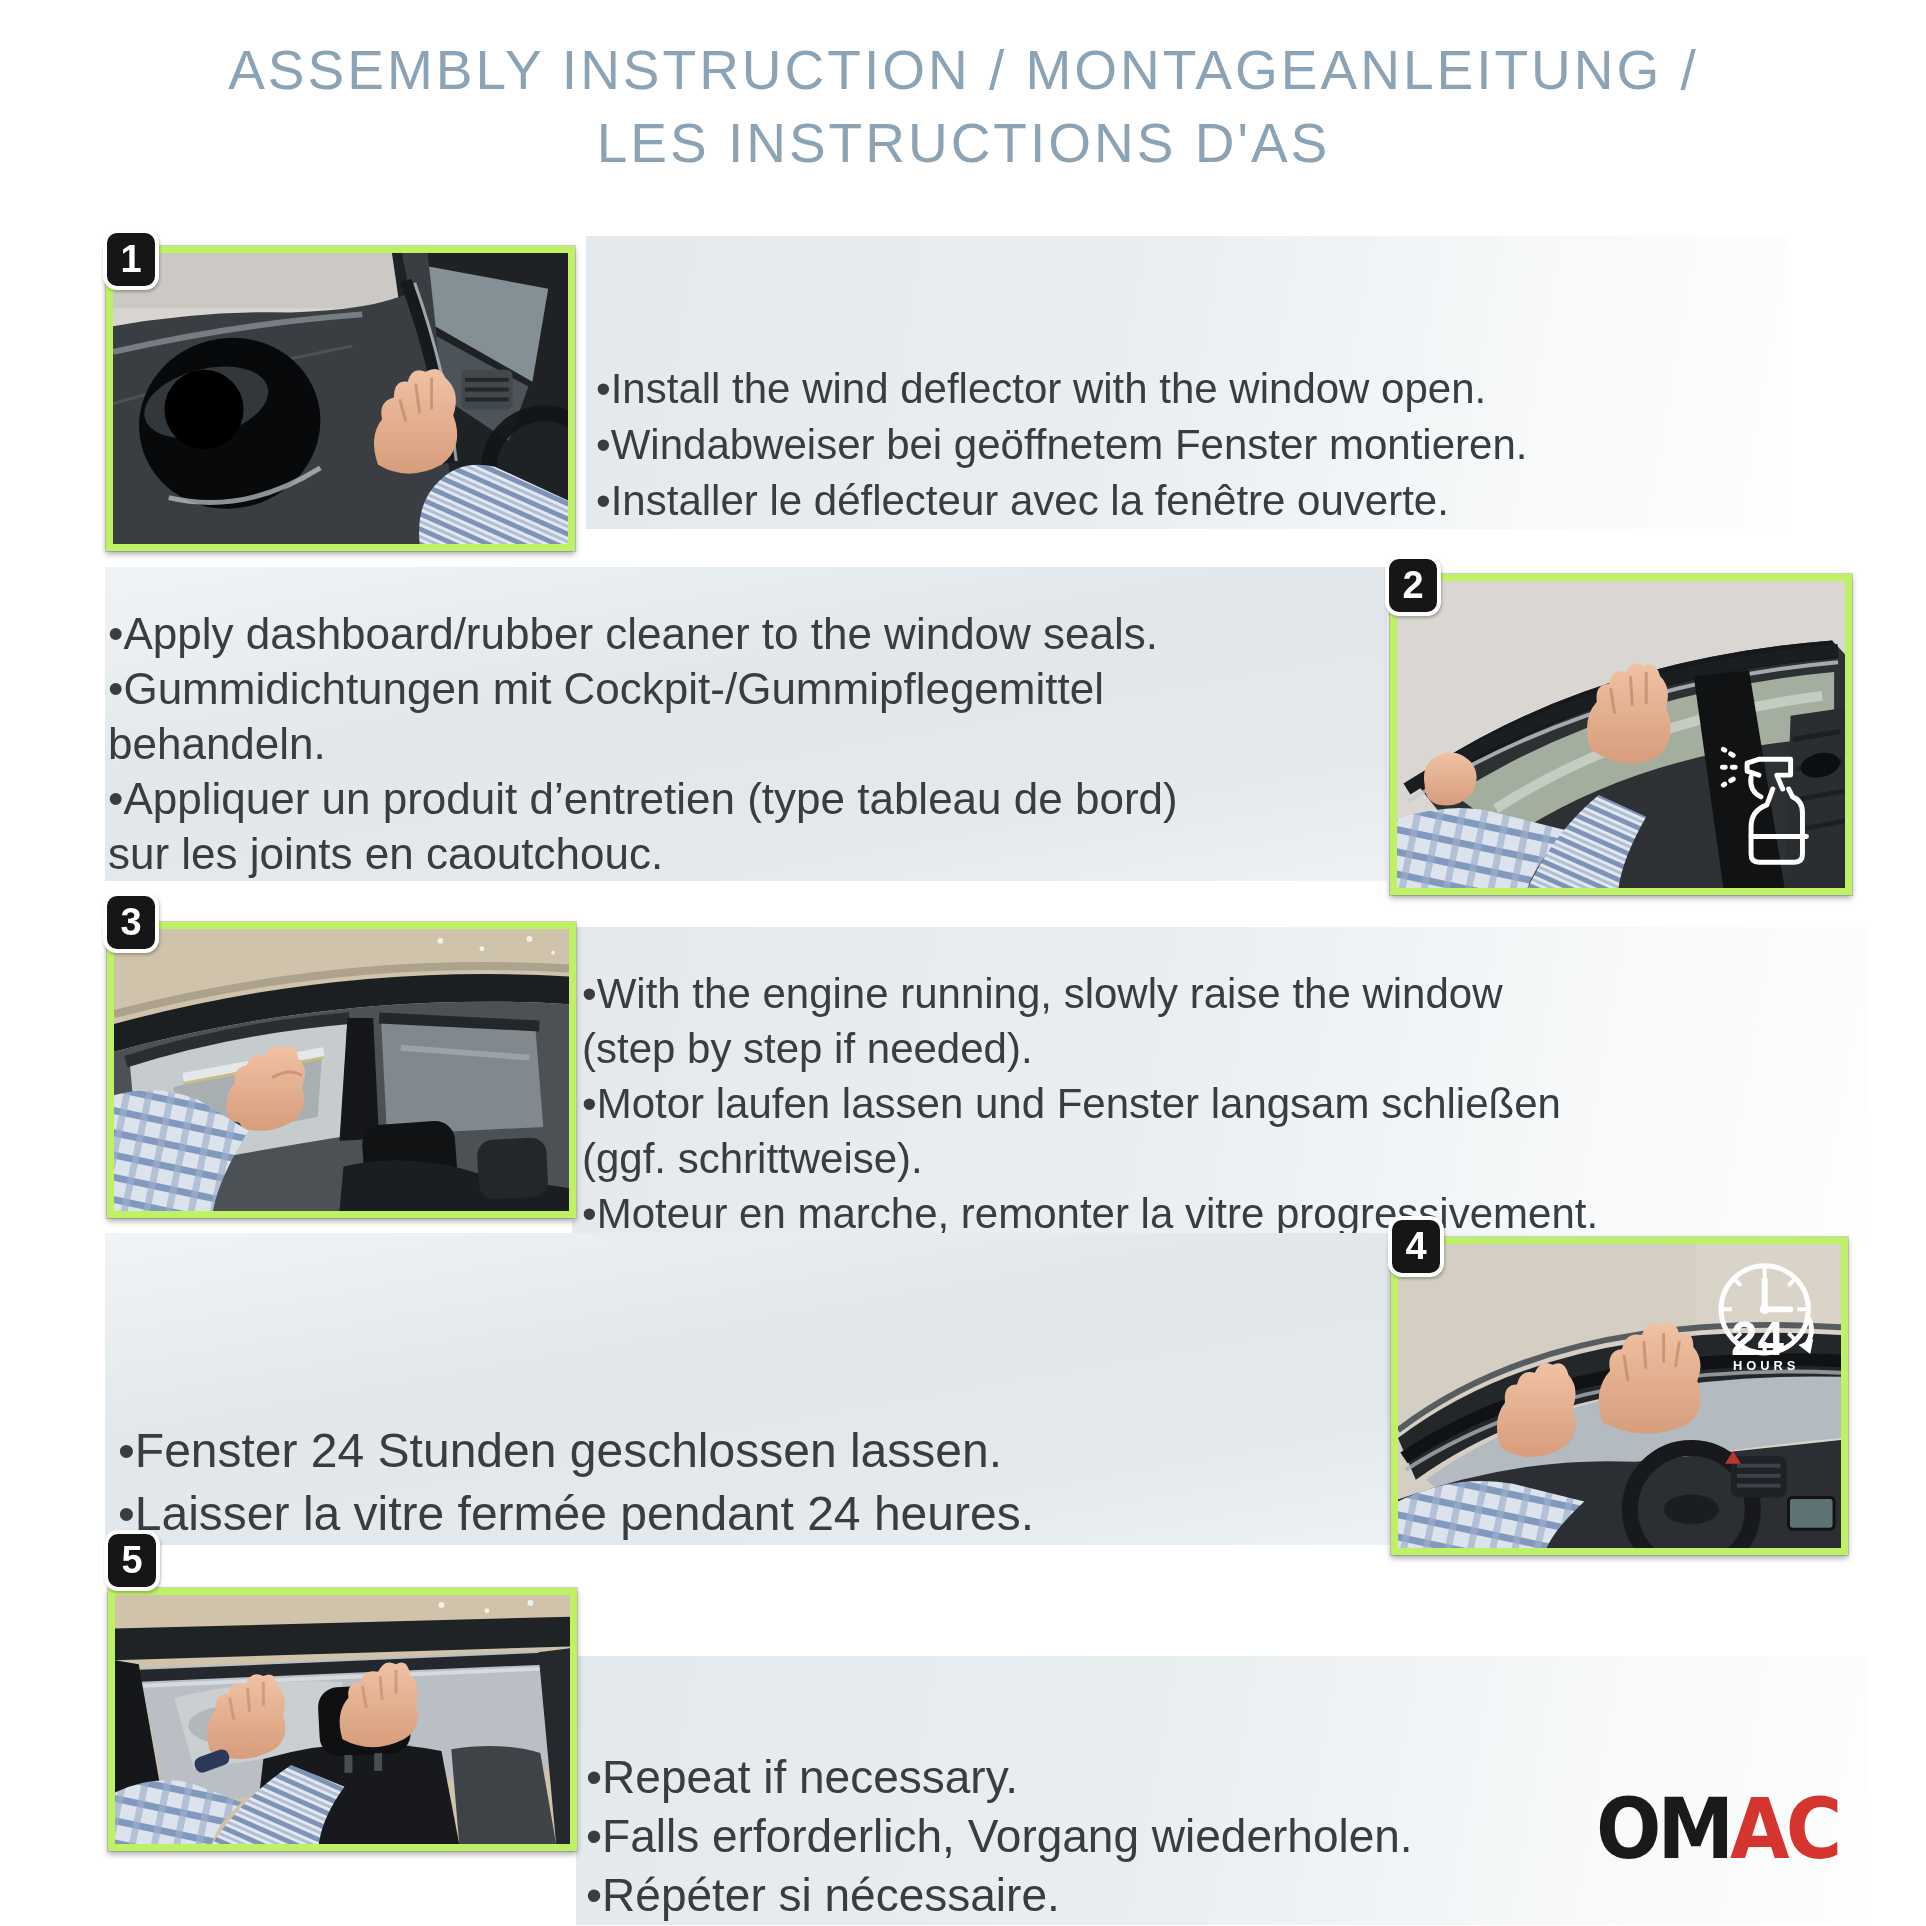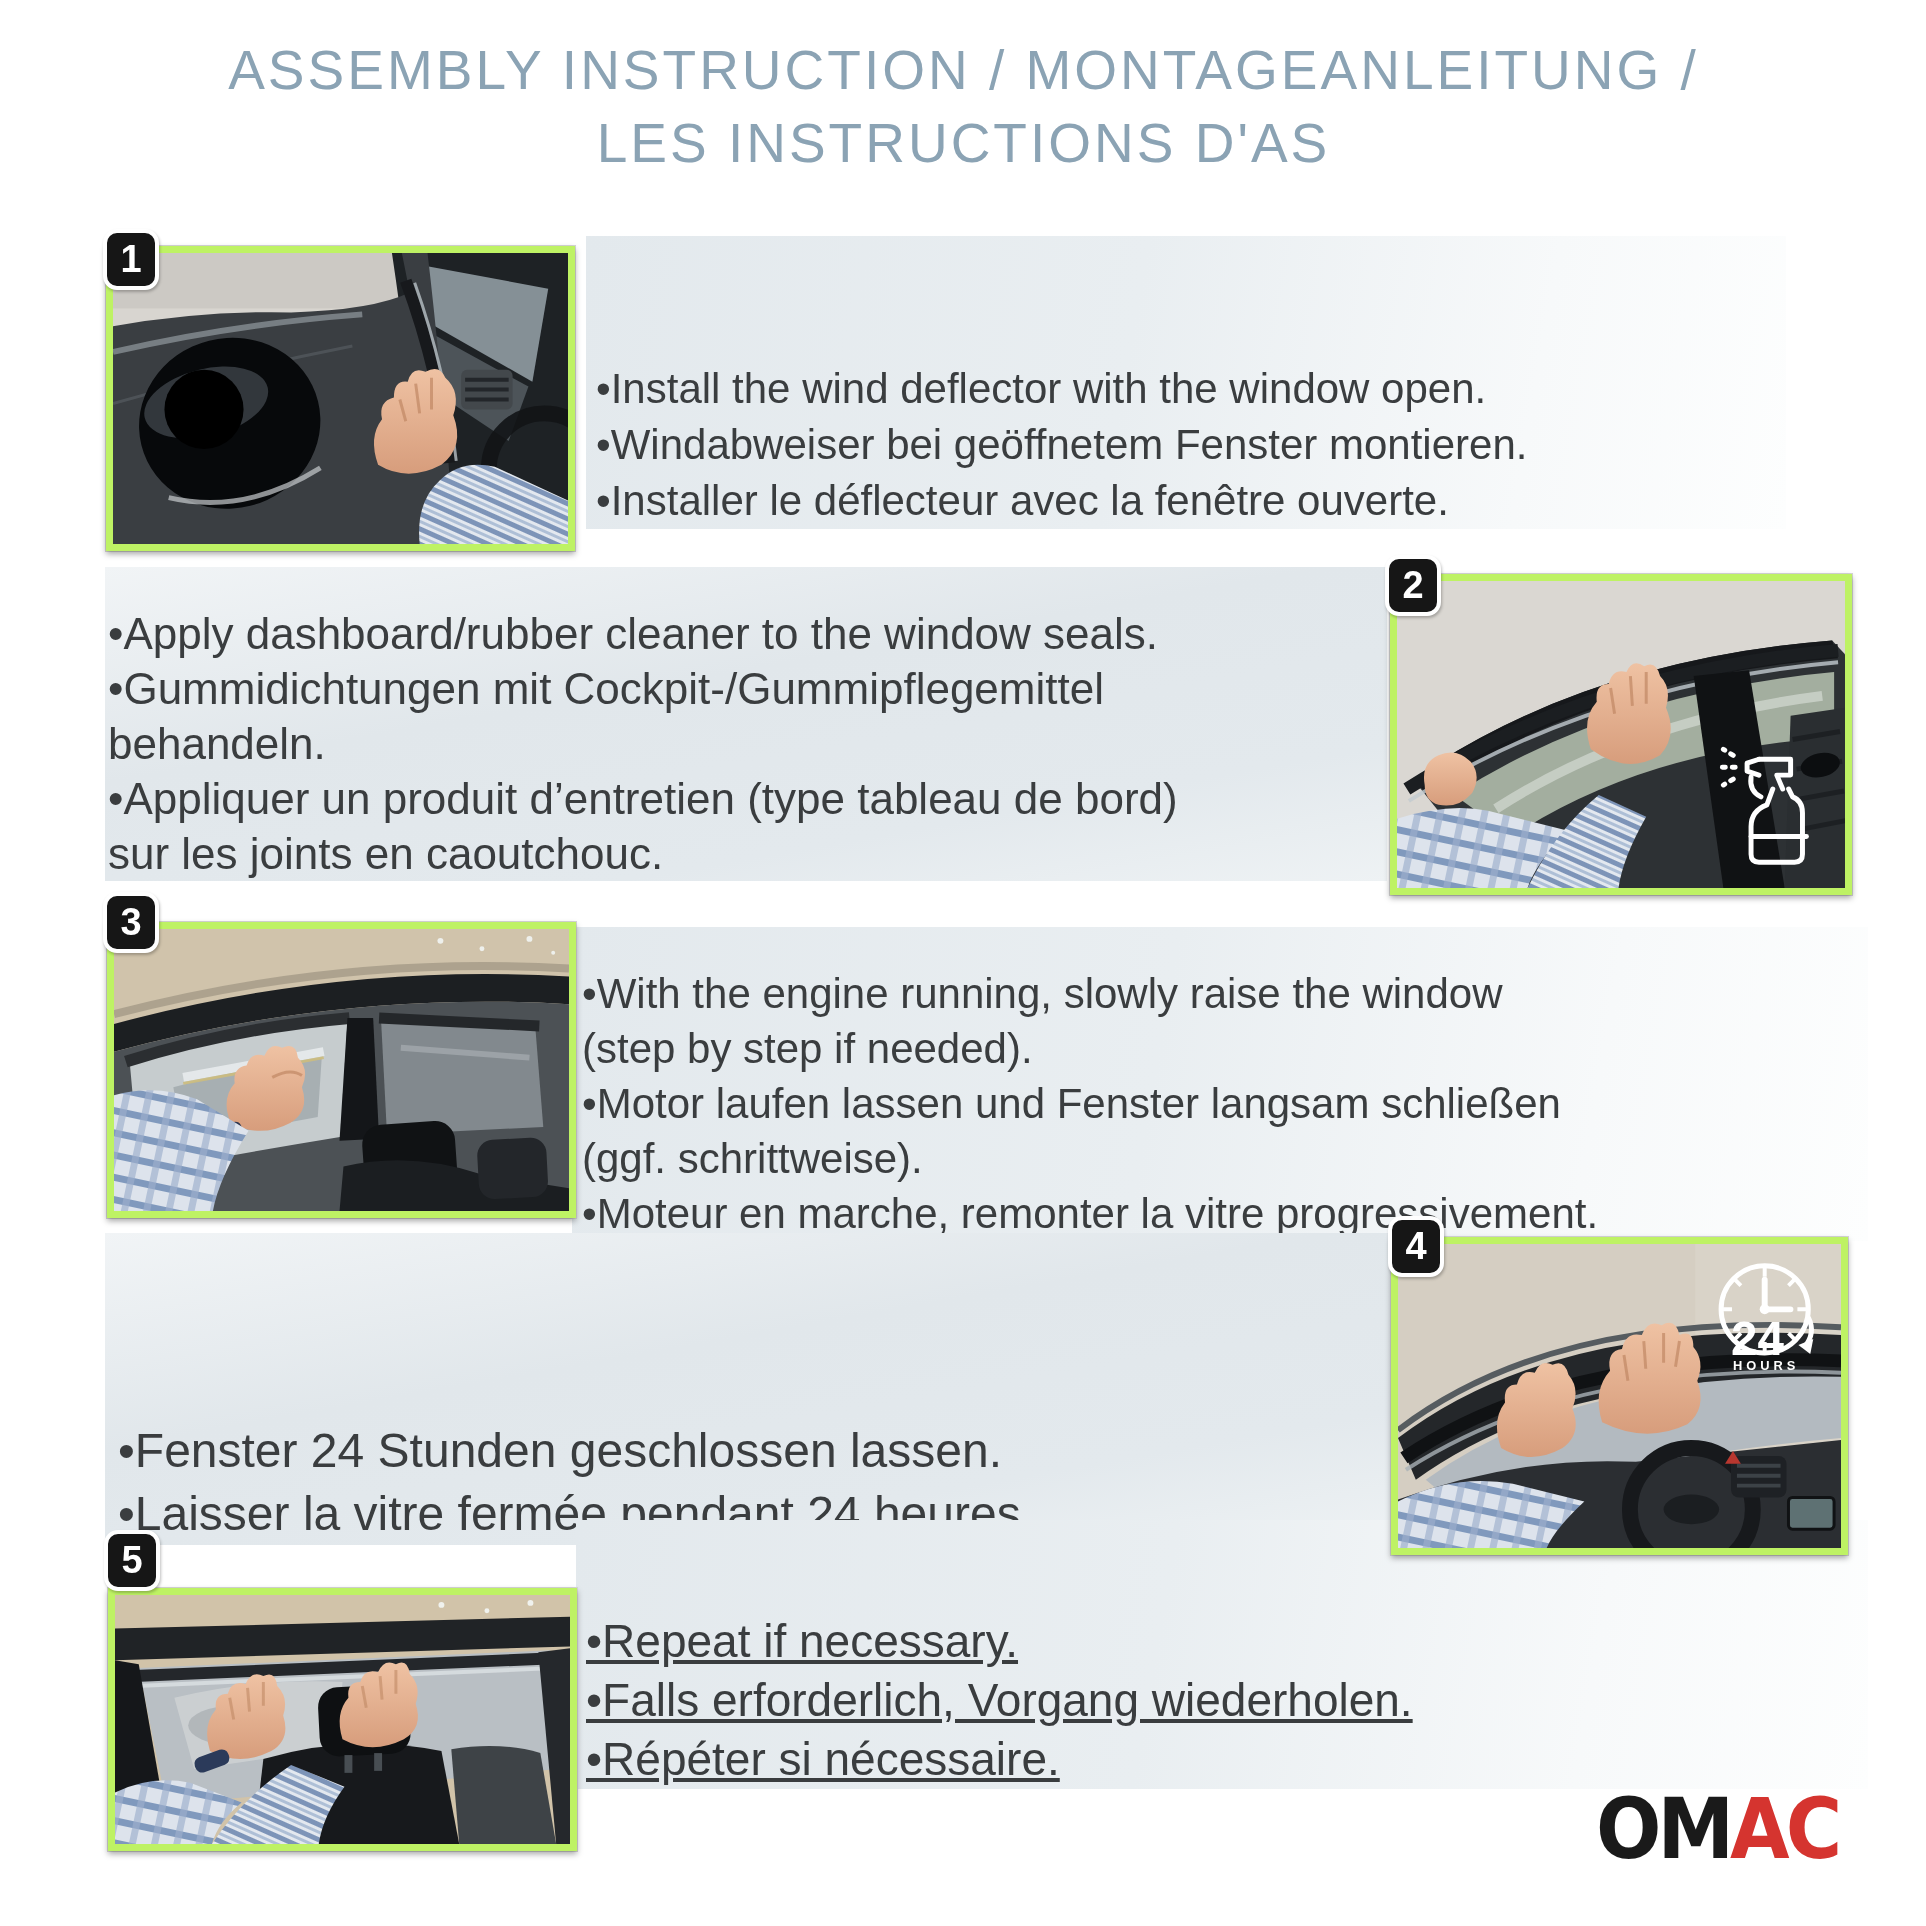--- a/index.html
+++ b/index.html
@@ -21,21 +21,21 @@
   
   .panel{position:absolute;display:flex;flex-direction:column;justify-content:flex-end;
          color:#3a3d3f;z-index:2;}
   .panel .tline{white-space:nowrap;}
   .panel-right{background:linear-gradient(100deg,#e3e9ed 0%,#e9eef1 45%,#f7f9fa 78%,#fdfefe 100%);}
   .panel-left{background:linear-gradient(170deg,#f1f4f6 0%,#e1e7eb 40%,#e3e9ed 75%,#eef2f4 100%);}
   #s1-panel{left:586px;top:236px;width:1190px;height:293px;font-size:42px;line-height:56px;padding-left:10px;}
   #s2-panel{left:105px;top:567px;width:1279px;height:314px;font-size:44px;line-height:55px;padding-left:3px;}
   #s3-panel{left:572px;top:927px;width:1286px;height:314px;font-size:42px;line-height:55px;padding-left:10px;}
   #s4-panel{left:105px;top:1233px;width:1281px;height:312px;font-size:48px;line-height:63px;padding-left:13px;}
-  #s5-panel{left:576px;top:1520px;width:1282px;height:269px;font-size:46px;line-height:59px;padding-left:10px;text-decoration:underline;}
+  #s5-panel{left:576px;top:1656px;width:1282px;height:269px;font-size:46px;line-height:59px;padding-left:10px;}
   #s1-photo{left:98px;top:238px;}
   #s2-photo{left:1382px;top:566px;}
   #s3-photo{left:99px;top:914px;}
   #s4-photo{left:1383px;top:1229px;}
   #s5-photo{left:100px;top:1580px;}
   #s1-badge{left:103px;top:229px;}
   #s2-badge{left:1385px;top:555px;}
   #s3-badge{left:103px;top:892px;}
   #s4-badge{left:1388px;top:1216px;}
   #s5-badge{left:104px;top:1530px;}

